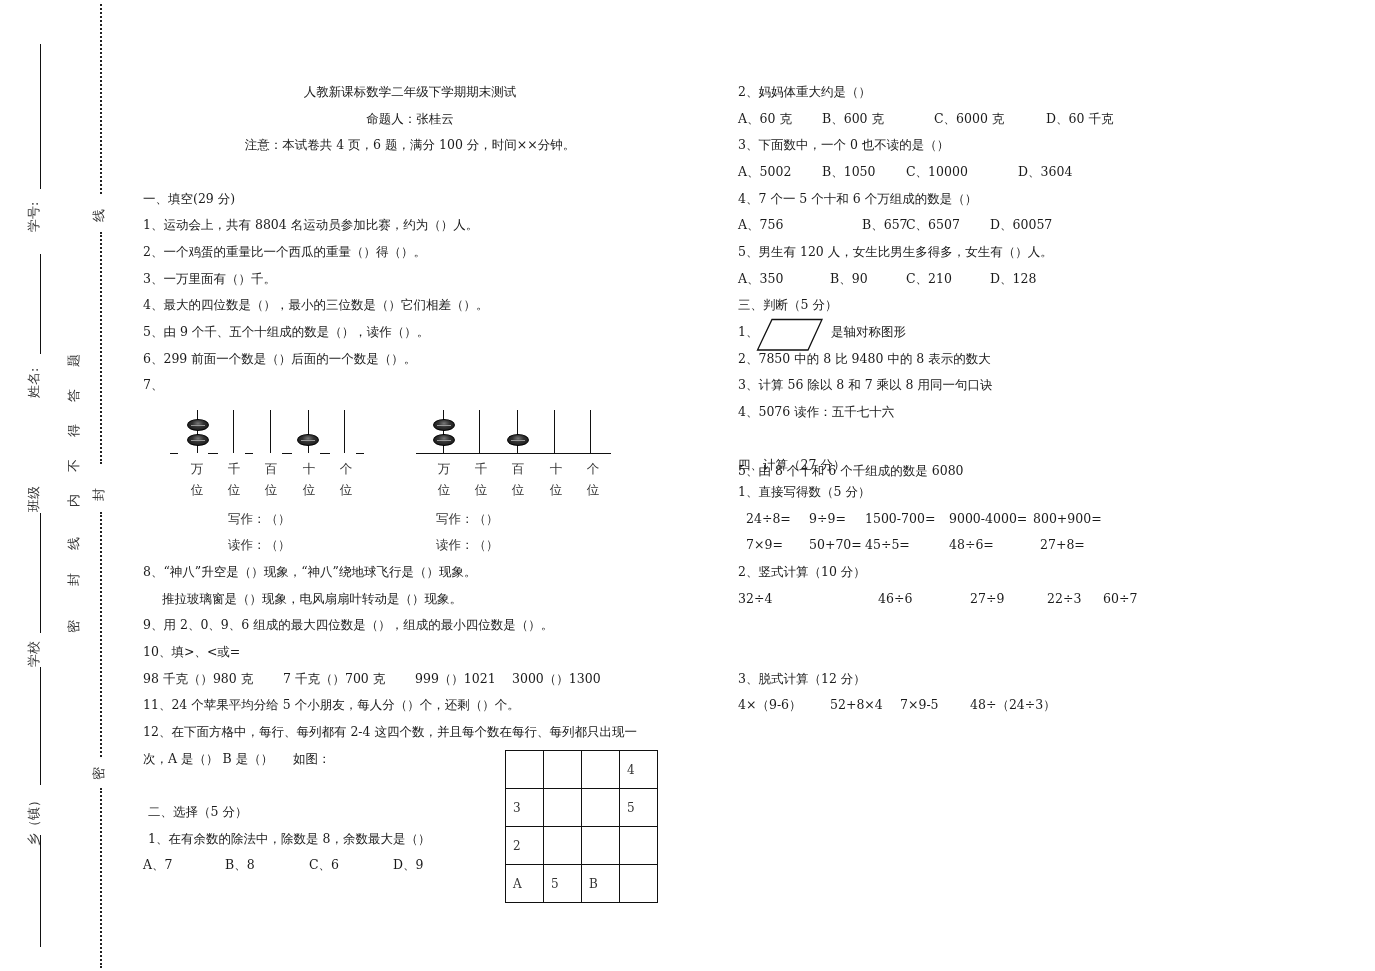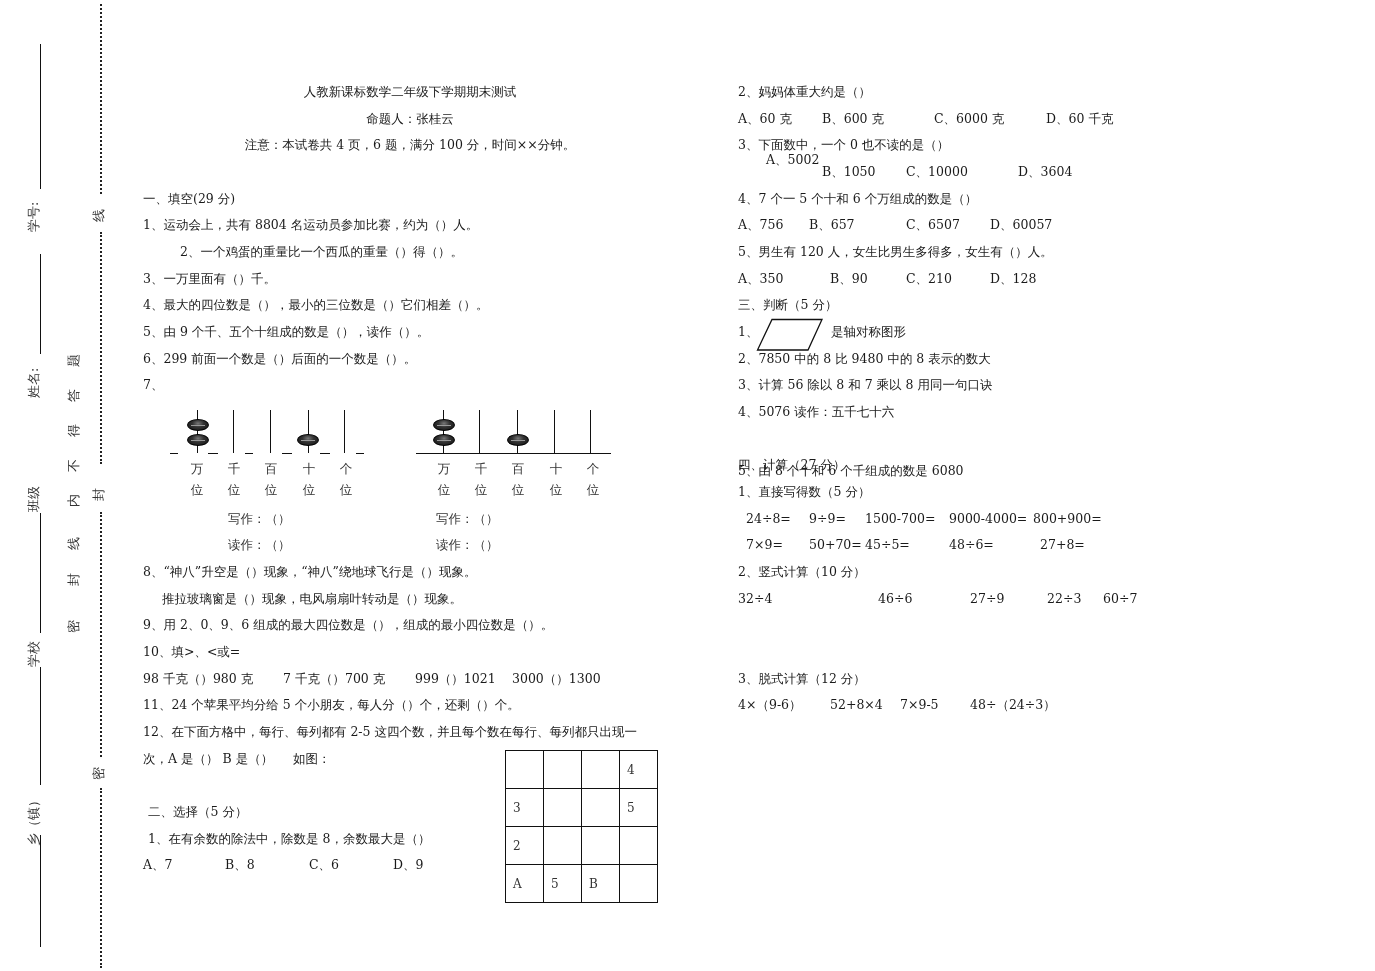--- a/index.html
+++ b/index.html
@@ -67,21 +67,21 @@
 
 <div>
   <div class="line center" style="left:130px; width:560px; top:86px;">人教新课标数学二年级下学期期末测试</div>
   <div class="line center" style="left:130px; width:560px; top:113px;">命题人：张桂云</div>
   <div class="line center" style="left:130px; width:560px; top:139px;">注意：本试卷共 4 页，6 题，满分 100 分，时间××分钟。</div>
 </div>
 
 <div>
   <div class="line" style="left:143px; top:193px;">一、填空(29 分)</div>
   <div class="line" style="left:143px; top:219px;">1、运动会上，共有 8804 名运动员参加比赛，约为（）人。</div>
-  <div class="line" style="left:143px; top:246px;margin-left:37px;">2、一个鸡蛋的重量比一个西瓜的重量（）得（）。</div>
+  <div class="line" style="left:143px; top:246px;">2、一个鸡蛋的重量比一个西瓜的重量（）得（）。</div>
   <div class="line" style="left:143px; top:273px;">3、一万里面有（）千。</div>
   <div class="line" style="left:143px; top:299px;">4、最大的四位数是（），最小的三位数是（）它们相差（）。</div>
   <div class="line" style="left:143px; top:326px;">5、由 9 个千、五个十组成的数是（），读作（）。</div>
   <div class="line" style="left:143px; top:353px;">6、299 前面一个数是（）后面的一个数是（）。</div>
   <div class="line" style="left:143px; top:379px;">7、</div>
 
   <div>
 
     <div class="base-seg" style="left:170px; top:453px; width:8px;"></div>
     <div class="base-seg" style="left:208px; top:453px; width:10px;"></div>
@@ -140,21 +140,21 @@
 
   <div class="line" style="left:143px; top:566px;">8、“神八”升空是（）现象，“神八”绕地球飞行是（）现象。</div>
   <div class="line" style="left:162px; top:593px;">推拉玻璃窗是（）现象，电风扇扇叶转动是（）现象。</div>
   <div class="line" style="left:143px; top:619px;">9、用 2、0、9、6 组成的最大四位数是（），组成的最小四位数是（）。</div>
   <div class="line" style="left:143px; top:646px;">10、填&gt;、&lt;或=</div>
   <div class="line" style="left:143px; top:673px;">98 千克（）980 克</div>
   <div class="line" style="left:283px; top:673px;text-align:center;">7 千克（）700 克</div>
   <div class="line" style="left:415px; top:673px;">999（）1021</div>
   <div class="line" style="left:512px; top:673px;">3000（）1300</div>
   <div class="line" style="left:143px; top:699px;">11、24 个苹果平均分给 5 个小朋友，每人分（）个，还剩（）个。</div>
-  <div class="line" style="left:143px; top:726px;">12、在下面方格中，每行、每列都有 2-5 这四个数，并且每个数在每行、每列都只出现一</div>
+  <div class="line" style="left:143px; top:726px;">12、在下面方格中，每行、每列都有 2-4 这四个数，并且每个数在每行、每列都只出现一</div>
   <div class="line" style="left:143px; top:753px; white-space:pre;">次，A 是（） B 是（）     如图：</div>
 
   <table class="grid" style="left:505px; top:750px;">
     <tbody>
         <tr>
       <td></td>
       <td></td>
       <td></td>
       <td>4</td>
     </tr>
@@ -188,28 +188,28 @@
   <div class="line" style="left:309px; top:859px;">C、6</div>
   <div class="line" style="left:393px; top:859px;">D、9</div>
 
   <div class="line" style="left:738px; top:86px;">2、妈妈体重大约是（）</div>
   <div class="line" style="left:738px; top:113px;">A、60 克</div>
   <div class="line" style="left:822px; top:113px;">B、600 克</div>
   <div class="line" style="left:934px; top:113px;">C、6000 克</div>
   <div class="line" style="left:1046px; top:113px;">D、60 千克</div>
 
   <div class="line" style="left:738px; top:139px;">3、下面数中，一个 0 也不读的是（）</div>
-  <div class="line" style="left:738px; top:154px;margin-left:28px;">A、5002</div>
+  <div class="line" style="left:738px; top:166px;">A、5002</div>
   <div class="line" style="left:822px; top:166px;">B、1050</div>
   <div class="line" style="left:906px; top:166px;">C、10000</div>
   <div class="line" style="left:1018px; top:166px;">D、3604</div>
 
   <div class="line" style="left:738px; top:193px;">4、7 个一 5 个十和 6 个万组成的数是（）</div>
   <div class="line" style="left:738px; top:219px;">A、756</div>
-  <div class="line" style="left:809px; top:219px;">B、657</div>
+  <div class="line" style="left:862px; top:219px;">B、657</div>
   <div class="line" style="left:906px; top:219px;">C、6507</div>
   <div class="line" style="left:990px; top:219px;">D、60057</div>
 
   <div class="line" style="left:738px; top:246px;">5、男生有 120 人，女生比男生多得多，女生有（）人。</div>
   <div class="line" style="left:738px; top:273px;">A、350</div>
   <div class="line" style="left:822px; top:273px;margin-left:8px;">B、90</div>
   <div class="line" style="left:906px; top:273px;">C、210</div>
   <div class="line" style="left:990px; top:273px;">D、128</div>
 </div>
 

